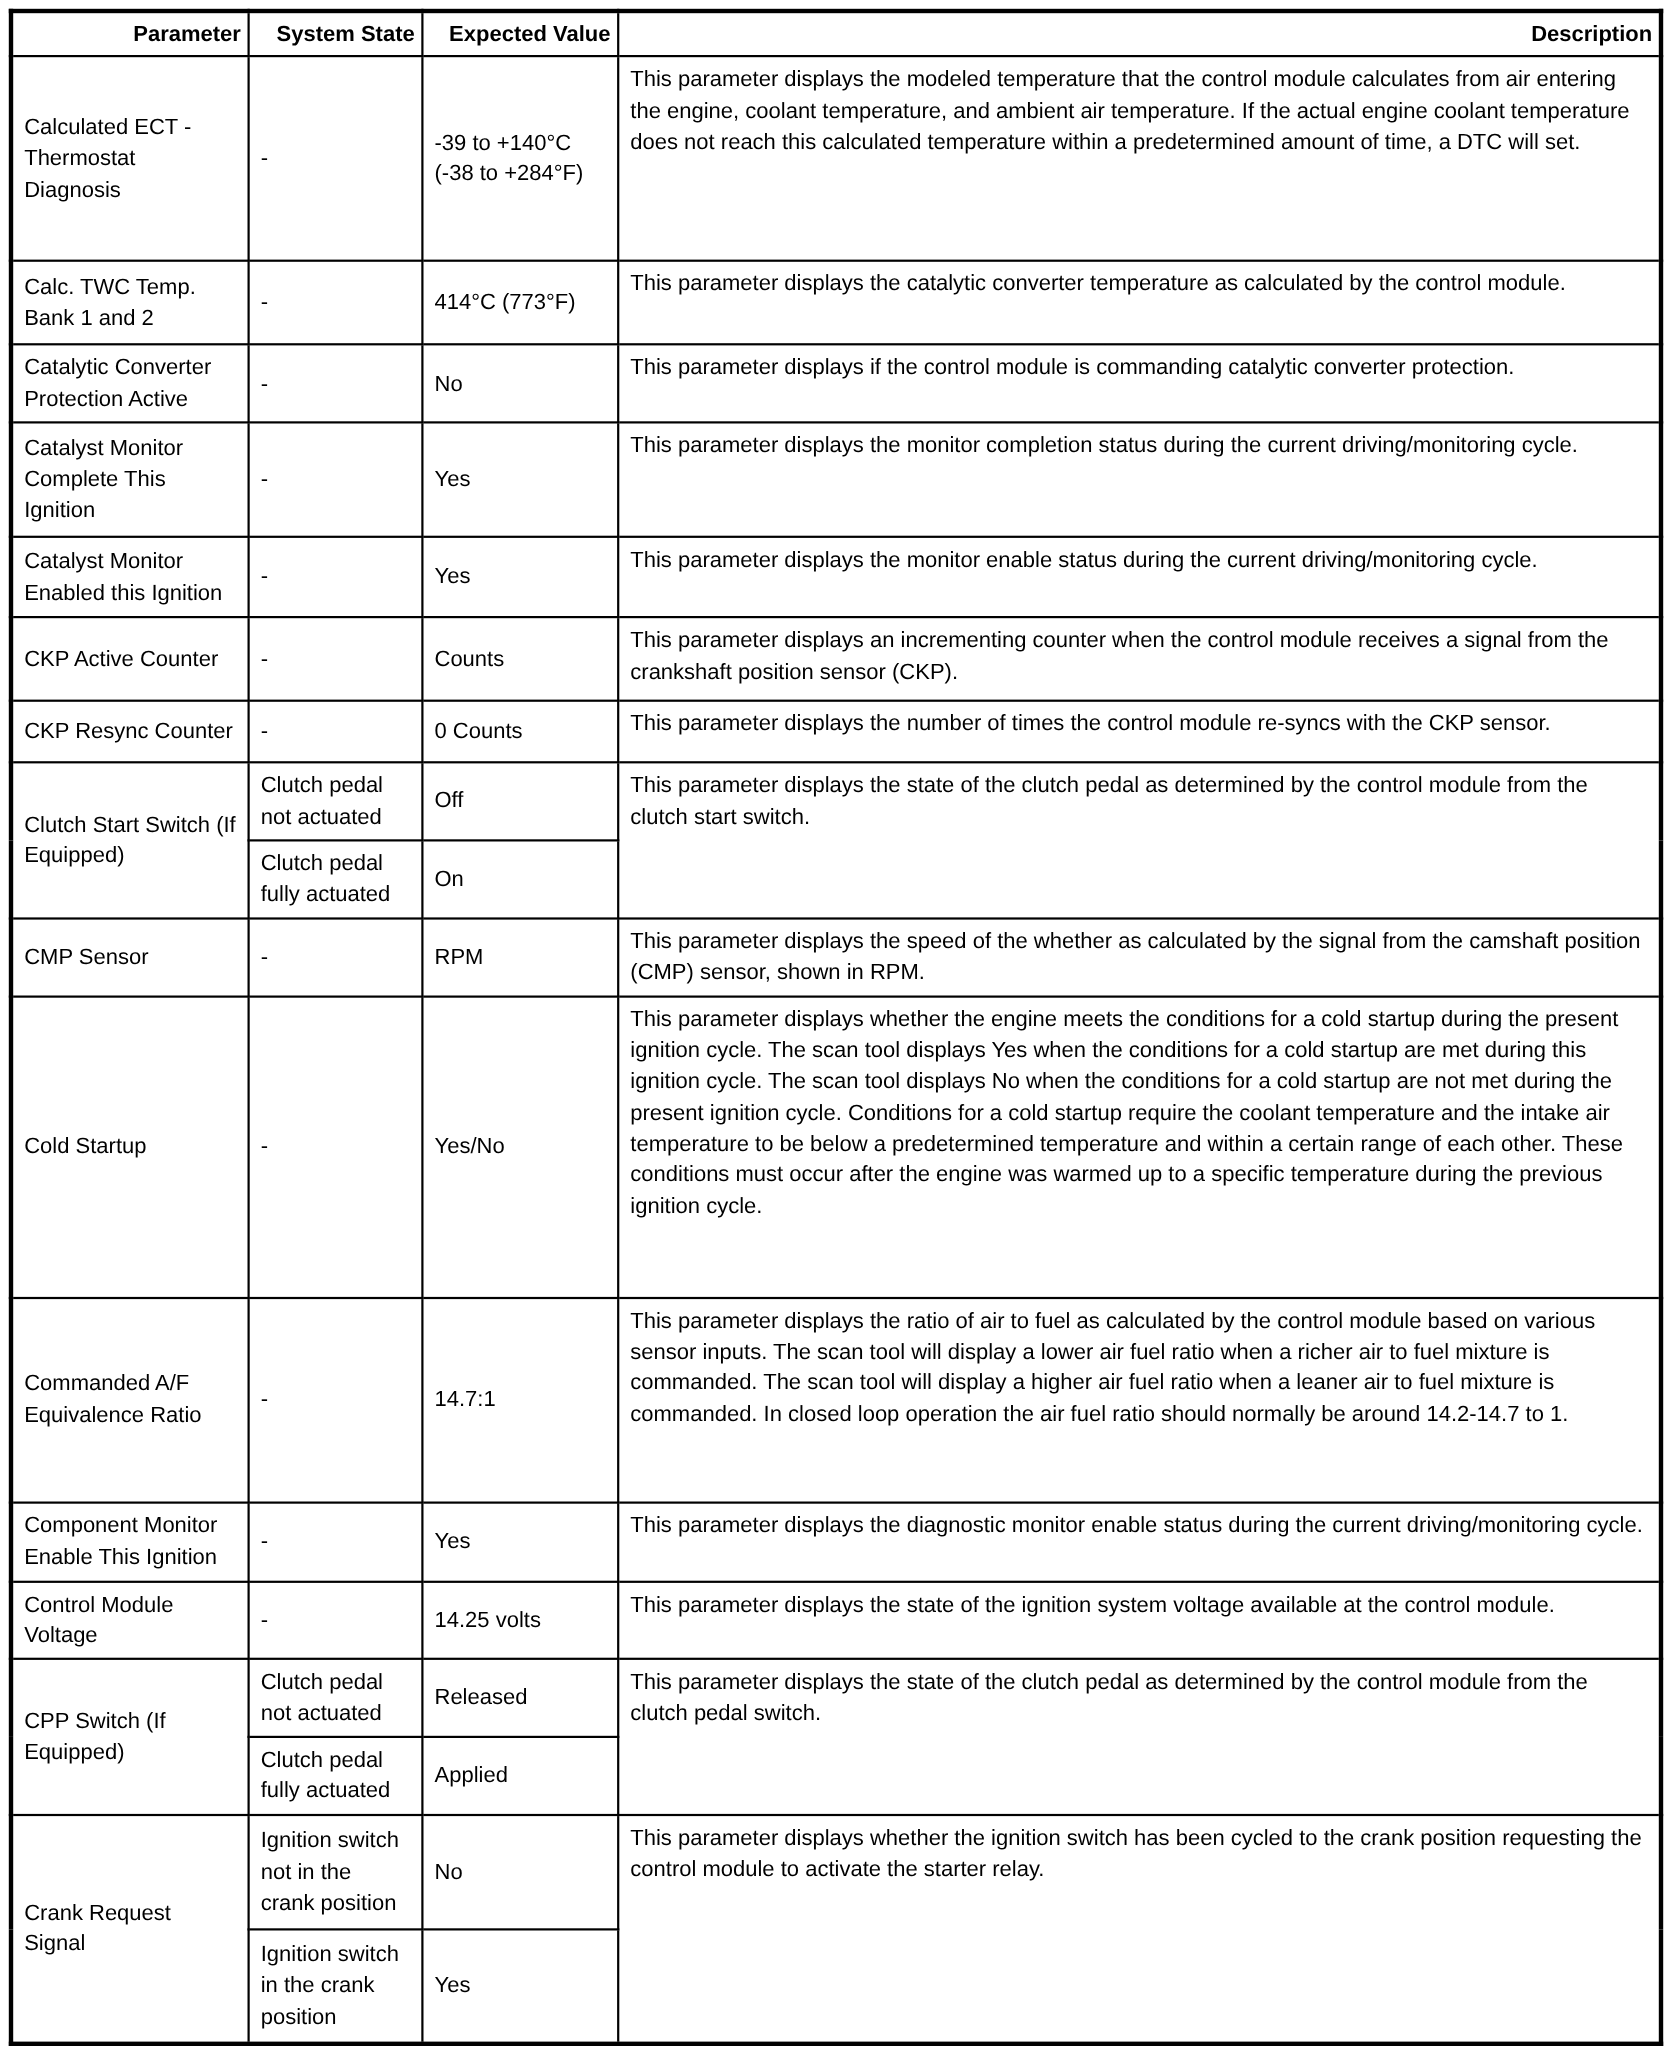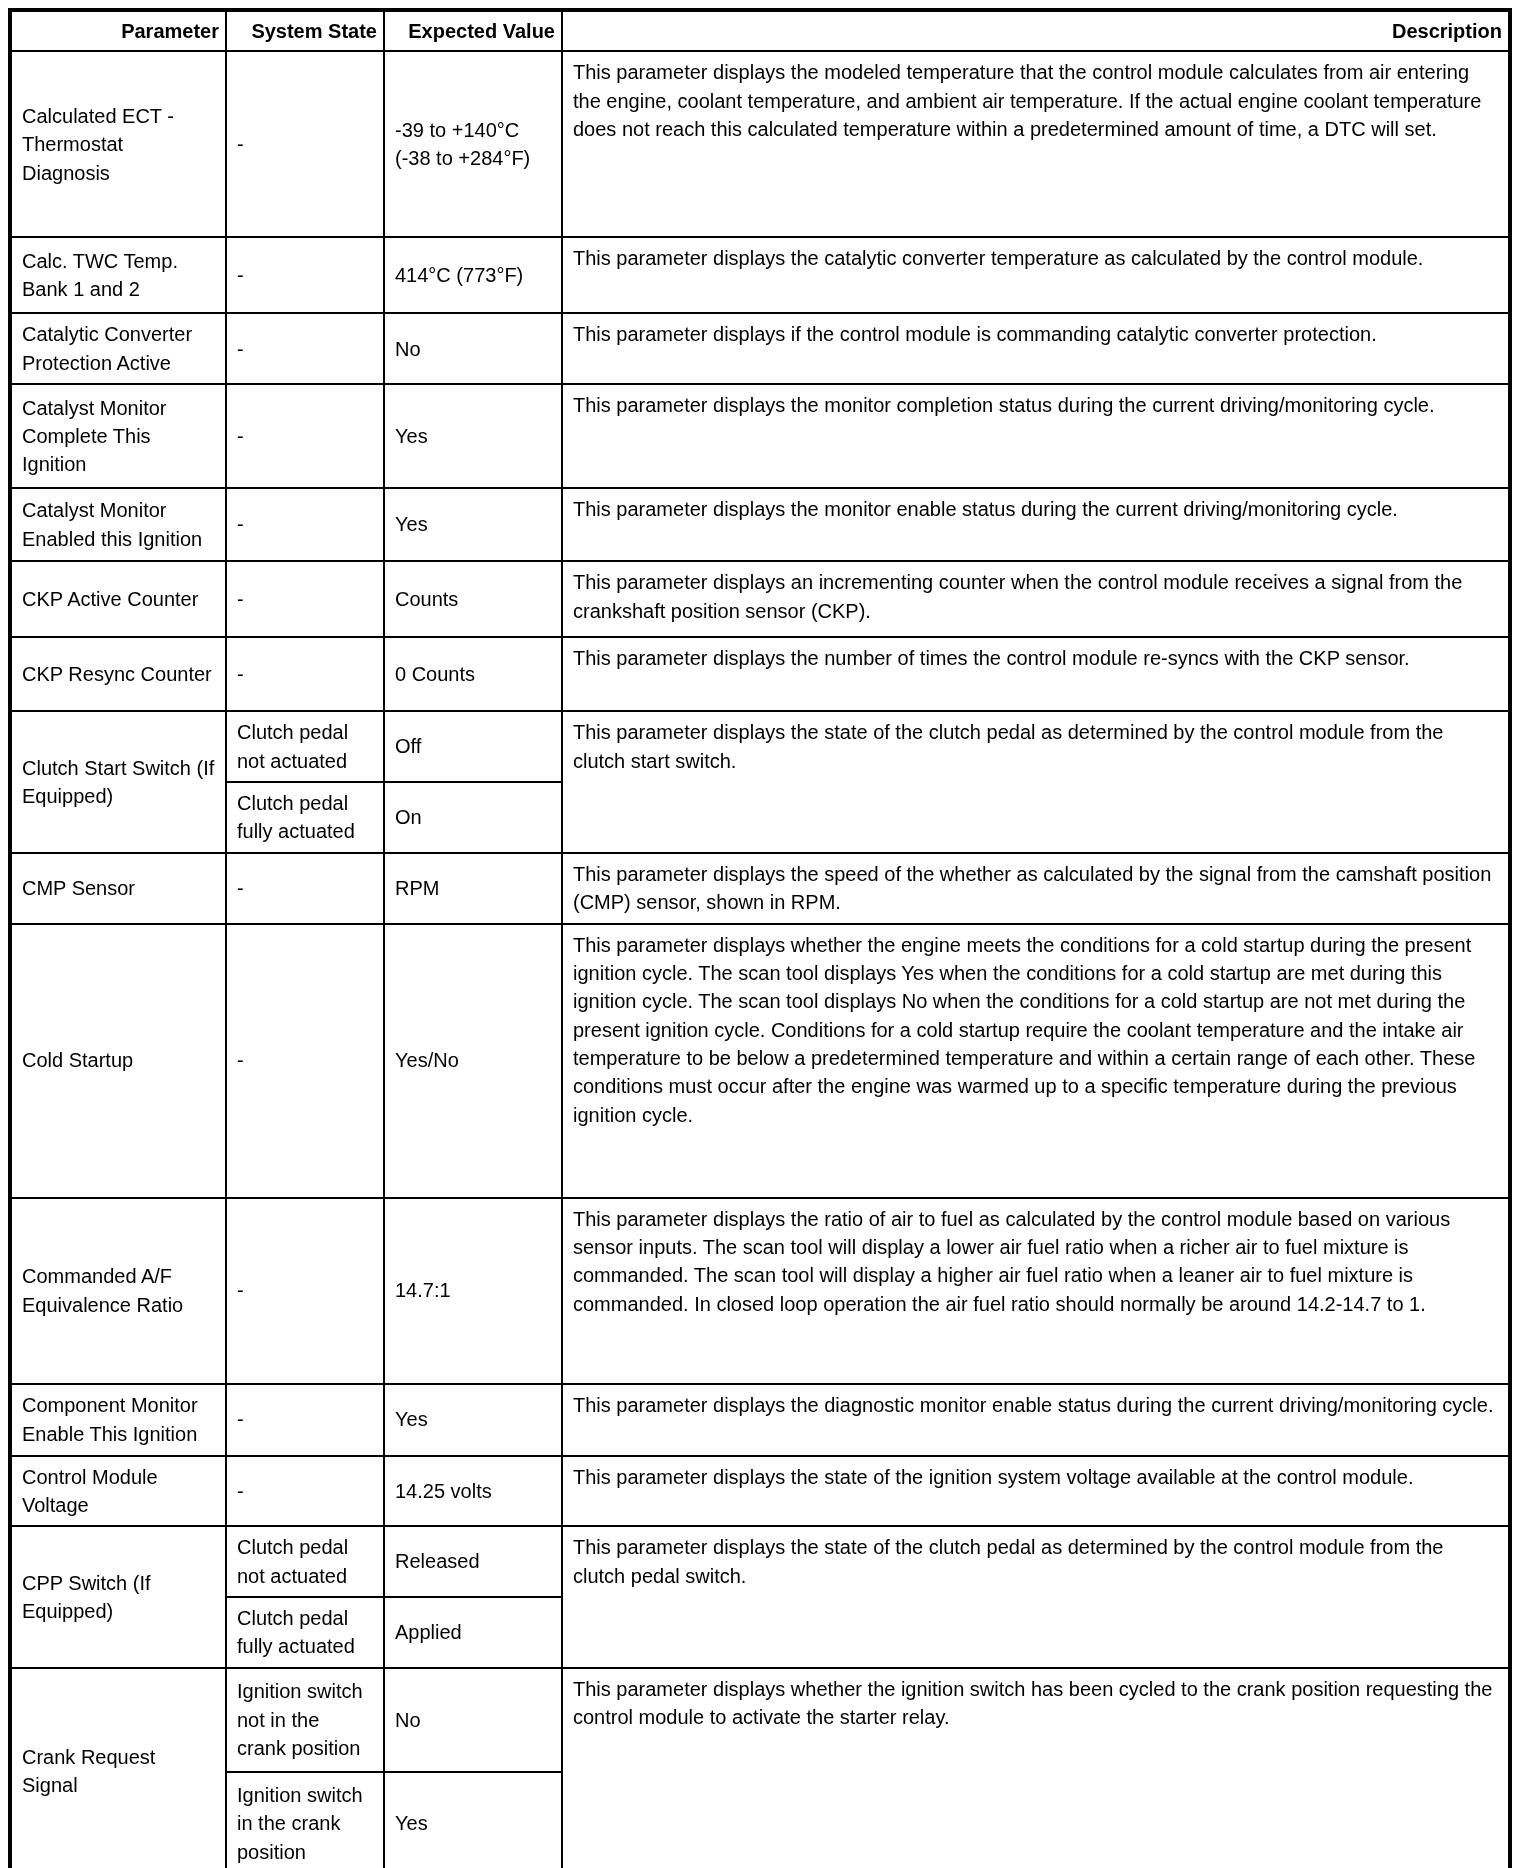--- a/index.html
+++ b/index.html
@@ -105,21 +105,21 @@
         <td class="desc">This parameter displays the monitor enable status during the current driving/monitoring cycle.</td>
       </tr>
 
       <tr style="height:76px">
         <td class="param">CKP Active Counter</td>
         <td class="state">-</td>
         <td class="value">Counts</td>
         <td class="desc">This parameter displays an incrementing counter when the control module receives a signal from the crankshaft position sensor (CKP).</td>
       </tr>
 
-      <tr style="height:74px">
+      <tr style="height:56px">
         <td class="param">CKP Resync Counter</td>
         <td class="state">-</td>
         <td class="value">0 Counts</td>
         <td class="desc">This parameter displays the number of times the control module re-syncs with the CKP sensor.</td>
       </tr>
 
       <tr style="height:70px">
         <td class="param" rowspan="2">Clutch Start Switch (If Equipped)</td>
         <td class="state">Clutch pedal not actuated</td>
         <td class="value">Off</td>

